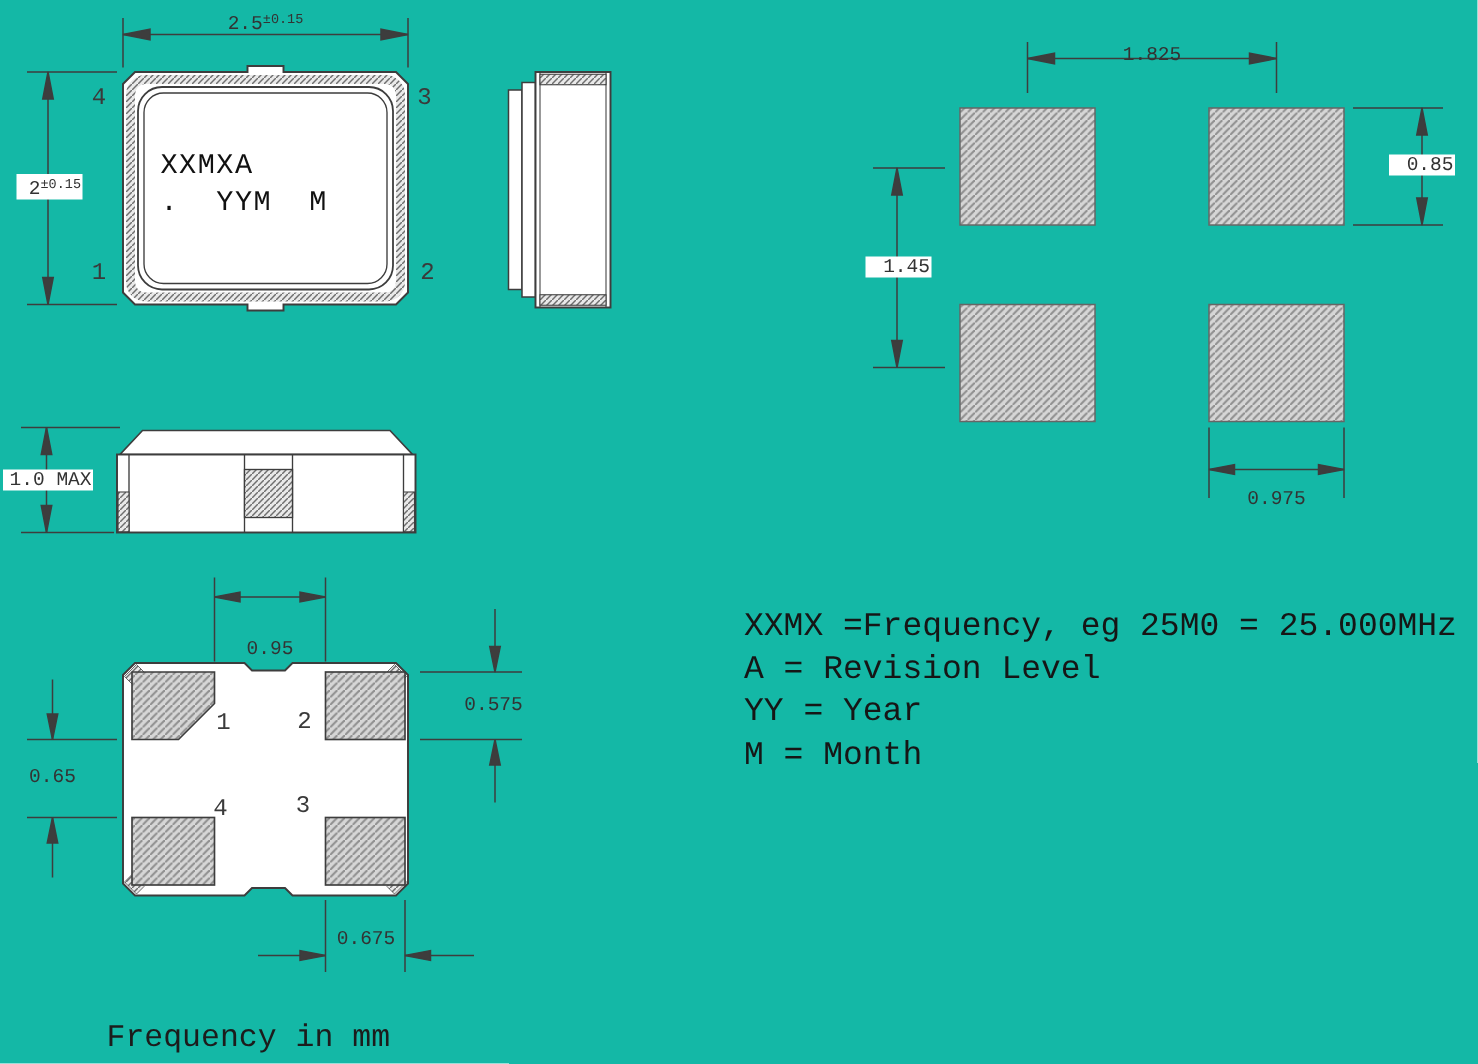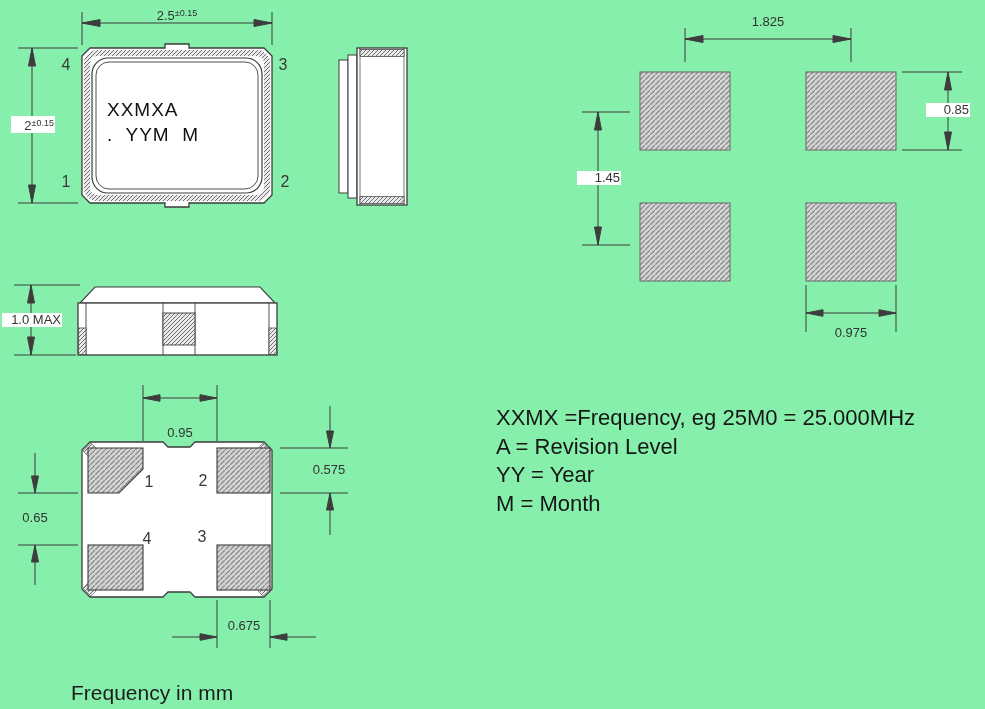--- a/index.html
+++ b/index.html
@@ -1,17 +1,17 @@
 <!DOCTYPE html>
 <html><head>
 <meta charset="utf-8">
 <style>
   html,body{margin:0;padding:0;background:#fff;}
-  #stage{position:relative;width:985px;height:709px;background:#86efac;overflow:hidden;
-         font-family:Liberation Sans, sans-serif;color:#2b2b2b;}
+  #stage{position:relative;width:985px;height:709px;background:#14b8a6;overflow:hidden;
+         font-family:Liberation Mono, monospace;color:#2b2b2b;}
   #stage svg{position:absolute;left:0;top:0;}
   .lbl{position:absolute;font-size:13px;color:#333;text-align:center;line-height:14px;white-space:nowrap;}
   .wbg{background:#fff;padding:0 1px;text-align:right;}
   .tol{font-size:9px;vertical-align:4px;letter-spacing:0;}
   .pin{position:absolute;font-size:16px;color:#3a3a3a;text-align:center;width:16px;line-height:16px;}
   .marktext{position:absolute;font-size:19px;letter-spacing:1px;color:#111;text-align:left;width:140px;white-space:pre;}
   .mi{position:absolute;left:496px;top:404px;font-size:22px;color:#161616;line-height:28.5px;}
   .mi .mi-title{font-weight:700;font-size:23px;line-height:29px;}
   .footer-note{position:absolute;left:71px;top:681px;font-size:21px;color:#1c1c1c;}
 </style>
@@ -166,21 +166,21 @@
 
   <div class="lbl" style="left:155px;top:382px;width:50px;margin-top:44px;">0.95</div>
   <div class="lbl" style="left:305px;top:463px;width:48px;">0.575</div>
   <div class="lbl" style="left:15px;top:511px;width:40px;">0.65</div>
   <div class="lbl" style="left:218px;top:619px;width:52px;">0.675</div>
   <div class="pin" style="left:141px;top:474px;">1</div>
   <div class="pin" style="left:195px;top:473px;">2</div>
   <div class="pin" style="left:139px;top:531px;">4</div>
   <div class="pin" style="left:194px;top:529px;">3</div>
 
-  <div class="lbl" style="left:738px;top:15px;width:60px;">1.825</div>
+  <div class="lbl" style="left:738px;top:30px;width:60px;">1.825</div>
   <div class="lbl wbg" style="left:926px;top:103px;width:42px;">0.85</div>
   <div class="lbl wbg" style="left:577px;top:171px;width:42px;">1.45</div>
   <div class="lbl" style="left:821px;top:326px;width:60px;">0.975</div>
 
   <div class="mi">
     <div>XXMX =Frequency, eg 25M0 = 25.000MHz</div>
     <div>A = Revision Level</div>
     <div>YY = Year</div>
     <div>M = Month</div>
   </div>

